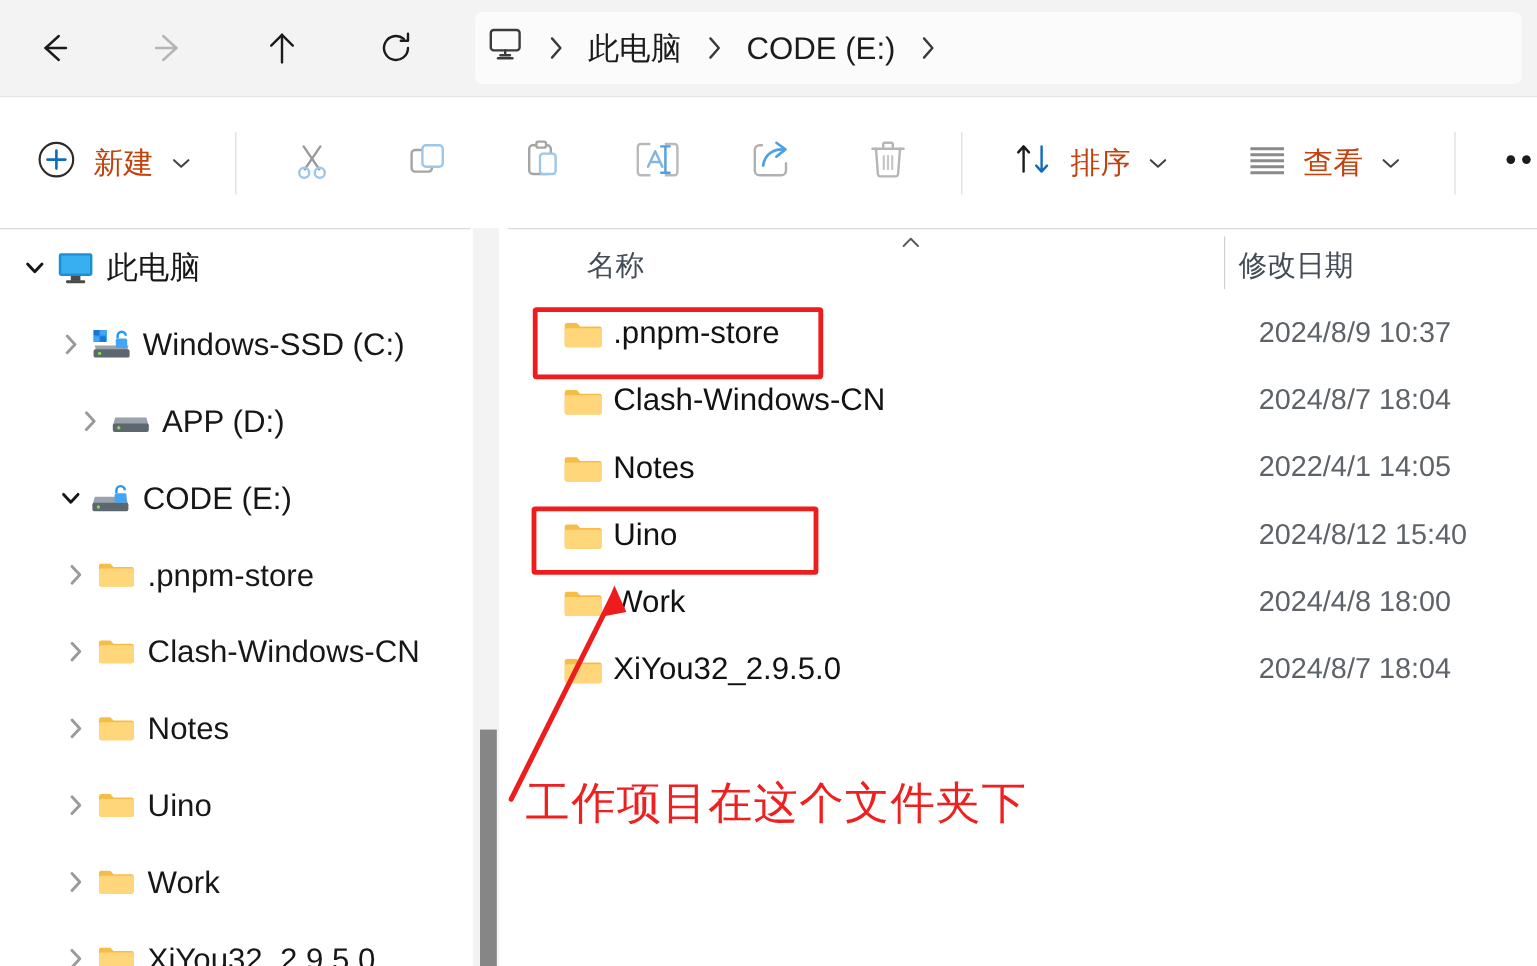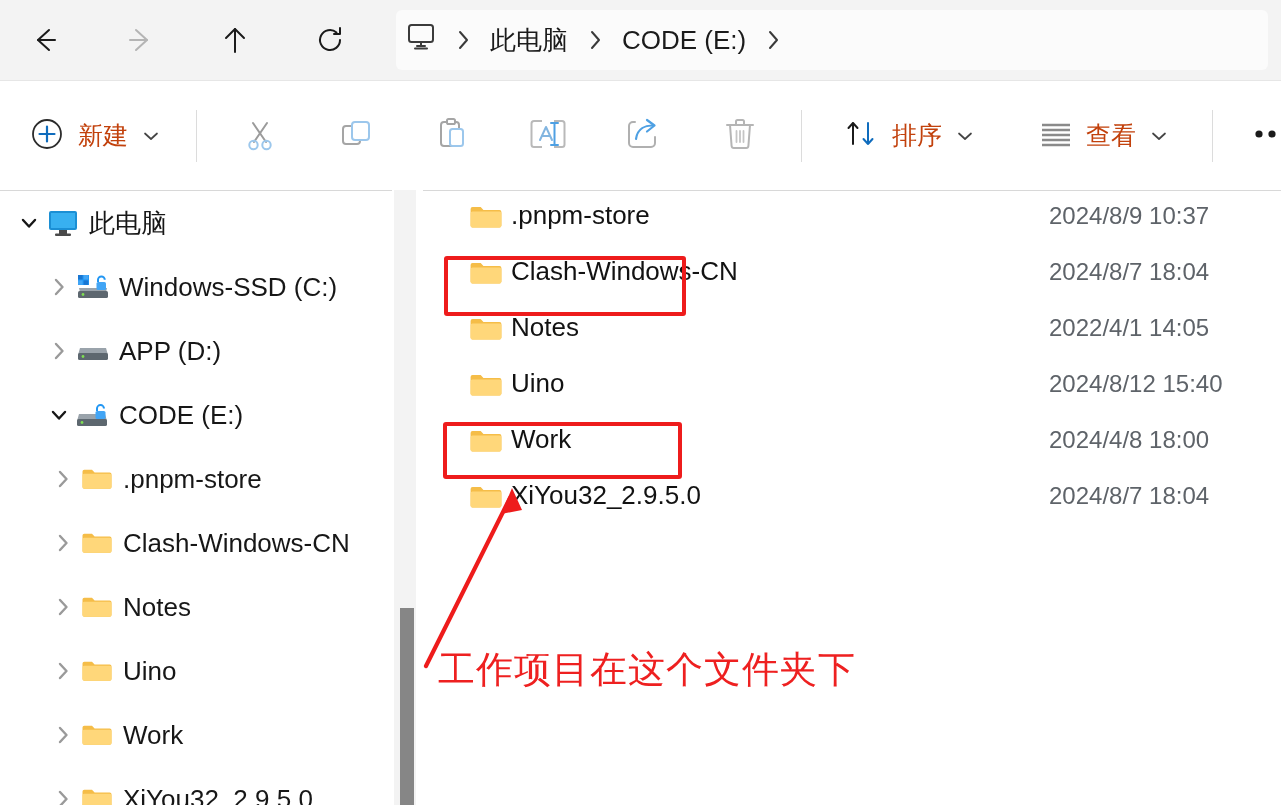--- a/index.html
+++ b/index.html
@@ -393,21 +393,21 @@
           <path d="M3 15 H31 L29 24 H5 Z" fill="#9aa3ab"></path>
           <rect x="2" y="18" width="30" height="7" rx="1.6" fill="#5d676f"></rect>
           <circle cx="7" cy="21.5" r="1.4" fill="#7ede52"></circle>
           <path d="M22 9 v-2.2 a3.4 3.4 0 0 1 6.8 0" stroke="#2196f3" stroke-width="2" fill="none"></path>
           <rect x="20.5" y="9" width="9.5" height="8" rx="1.6" fill="#42a5f5"></rect>
         </svg>
       </span>
       <span class="tree-label">Windows-SSD (C:)</span>
     </div>
 
-    <div class="tree-row lvl1" style="top:0;">
+    <div class="tree-row lvl1" style="top:0;margin-left:16px;">
       <span class="tree-chev">
         <svg width="14" height="20" viewBox="0 0 14 20">
             <path d="M4 3 L10.5 10 L4 17" stroke="#9a9a9a" stroke-width="2.4" fill="none" stroke-linecap="round" stroke-linejoin="round"></path>
           </svg>
       </span>
       <span class="tree-icon">
         <svg width="34" height="28" viewBox="0 0 34 28">
           <path d="M4 11 H30 L32 18 H2 Z" fill="#9aa3ab"></path>
           <rect x="2" y="16" width="30" height="7" rx="1.6" fill="#5d676f"></rect>
           <circle cx="7" cy="19.5" r="1.4" fill="#7ede52"></circle>
@@ -523,20 +523,30 @@
       </span>
       <span class="tree-label">XiYou32_2.9.5.0</span>
     </div>
   </div>
 
   <div class="sb-scroll"></div>
   <div class="sb-thumb"></div>
 
   <div class="filepane">
 
+    <div class="col-header">
+      <div class="sort-caret">
+        <svg width="18" height="12" viewBox="0 0 18 12">
+            <path d="M3 9 L9 3 L15 9" stroke="#5a5a5a" stroke-width="1.6" fill="none" stroke-linecap="round" stroke-linejoin="round"></path>
+          </svg>
+      </div>
+      <div class="ch-name">名称</div>
+      <div class="ch-divider"></div>
+      <div class="ch-date">修改日期</div>
+    </div>
 
     <div class="file-row">
       <span class="fr-icon">
         <svg width="34" height="29" viewBox="0 0 32 27">
           <path d="M1.5 5.5 a1.8 1.8 0 0 1 1.8-1.8 H11 l2.6 2.8 H28.7 a1.8 1.8 0 0 1 1.8 1.8 V21 a1.8 1.8 0 0 1-1.8 1.8 H3.3 A1.8 1.8 0 0 1 1.5 21 Z" fill="#f5bd48"></path>
           <path d="M1.5 9.6 a1.8 1.8 0 0 1 1.8-1.8 H28.7 a1.8 1.8 0 0 1 1.8 1.8 V21 a1.8 1.8 0 0 1-1.8 1.8 H3.3 A1.8 1.8 0 0 1 1.5 21 Z" fill="#ffd77a"></path>
         </svg>
       </span>
       <span class="fr-name">.pnpm-store</span>
       <span class="fr-date">2024/8/9 10:37</span>

